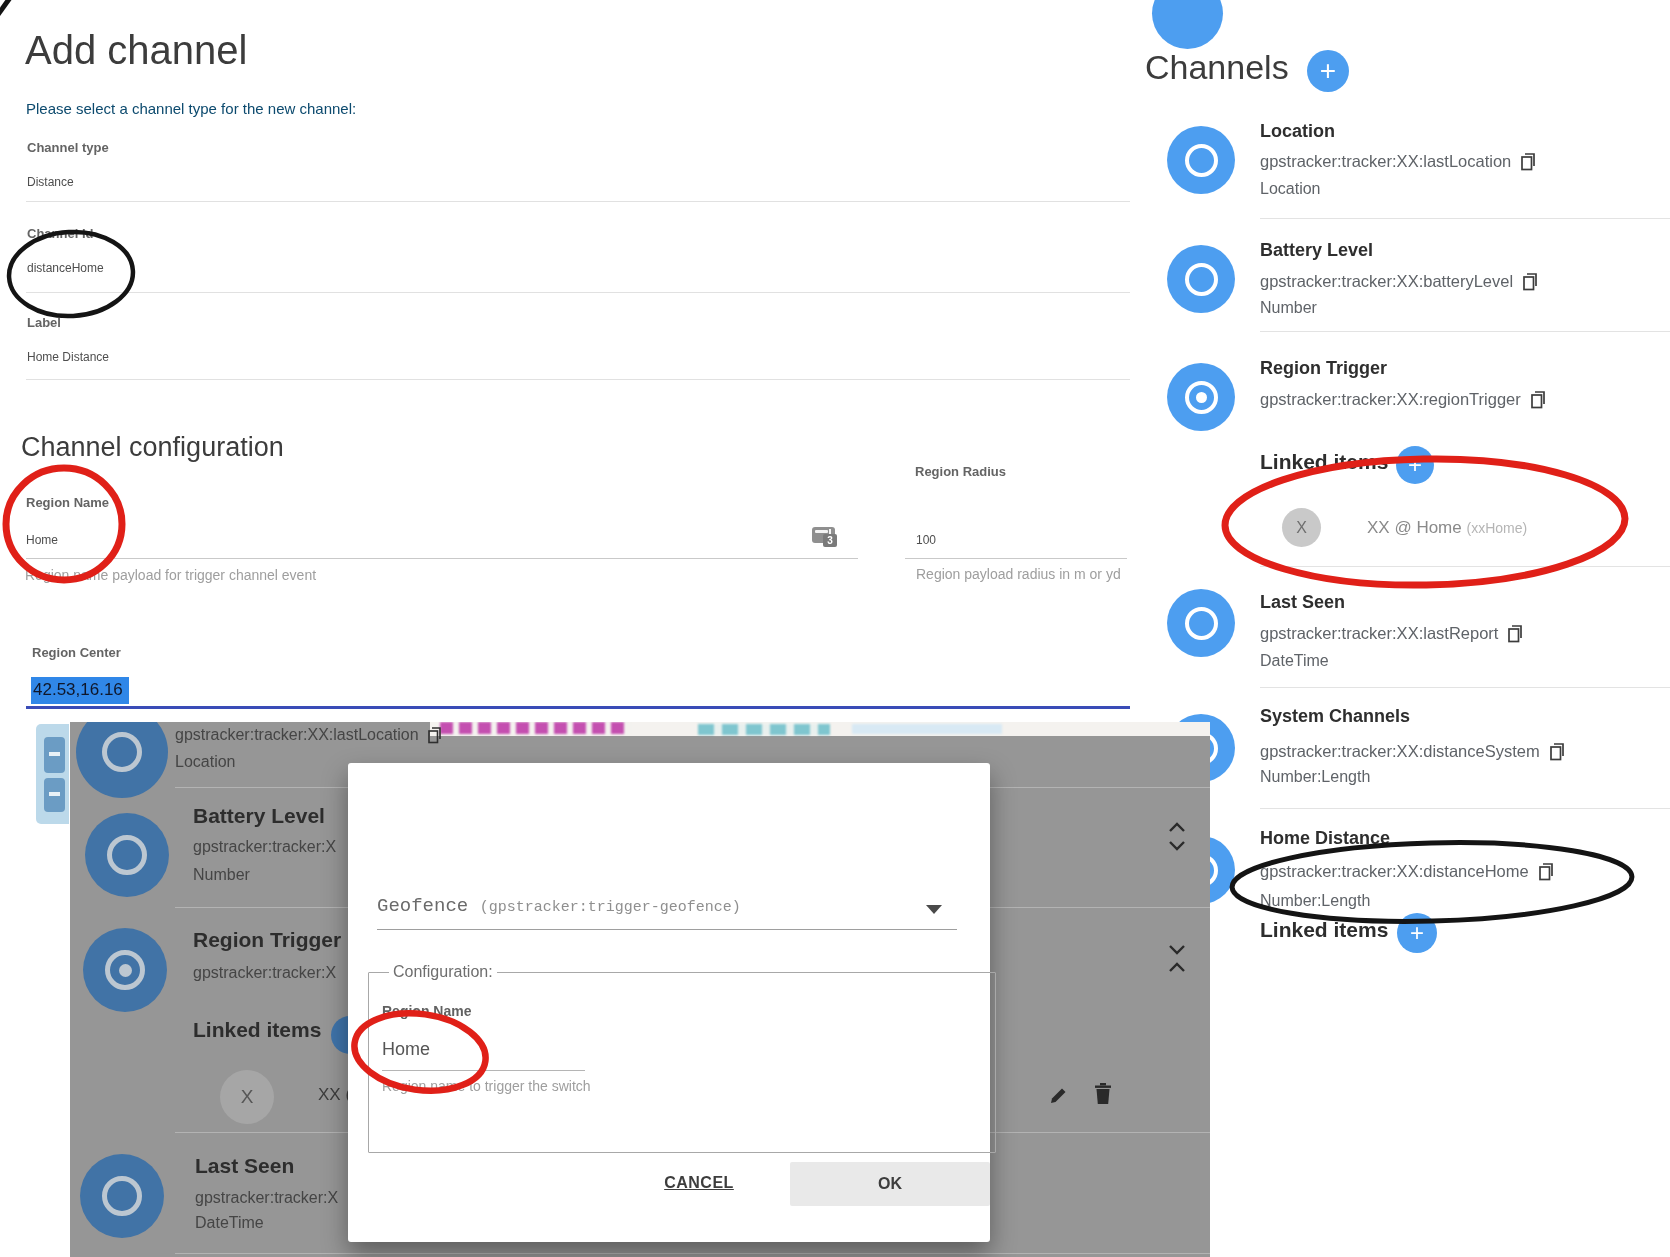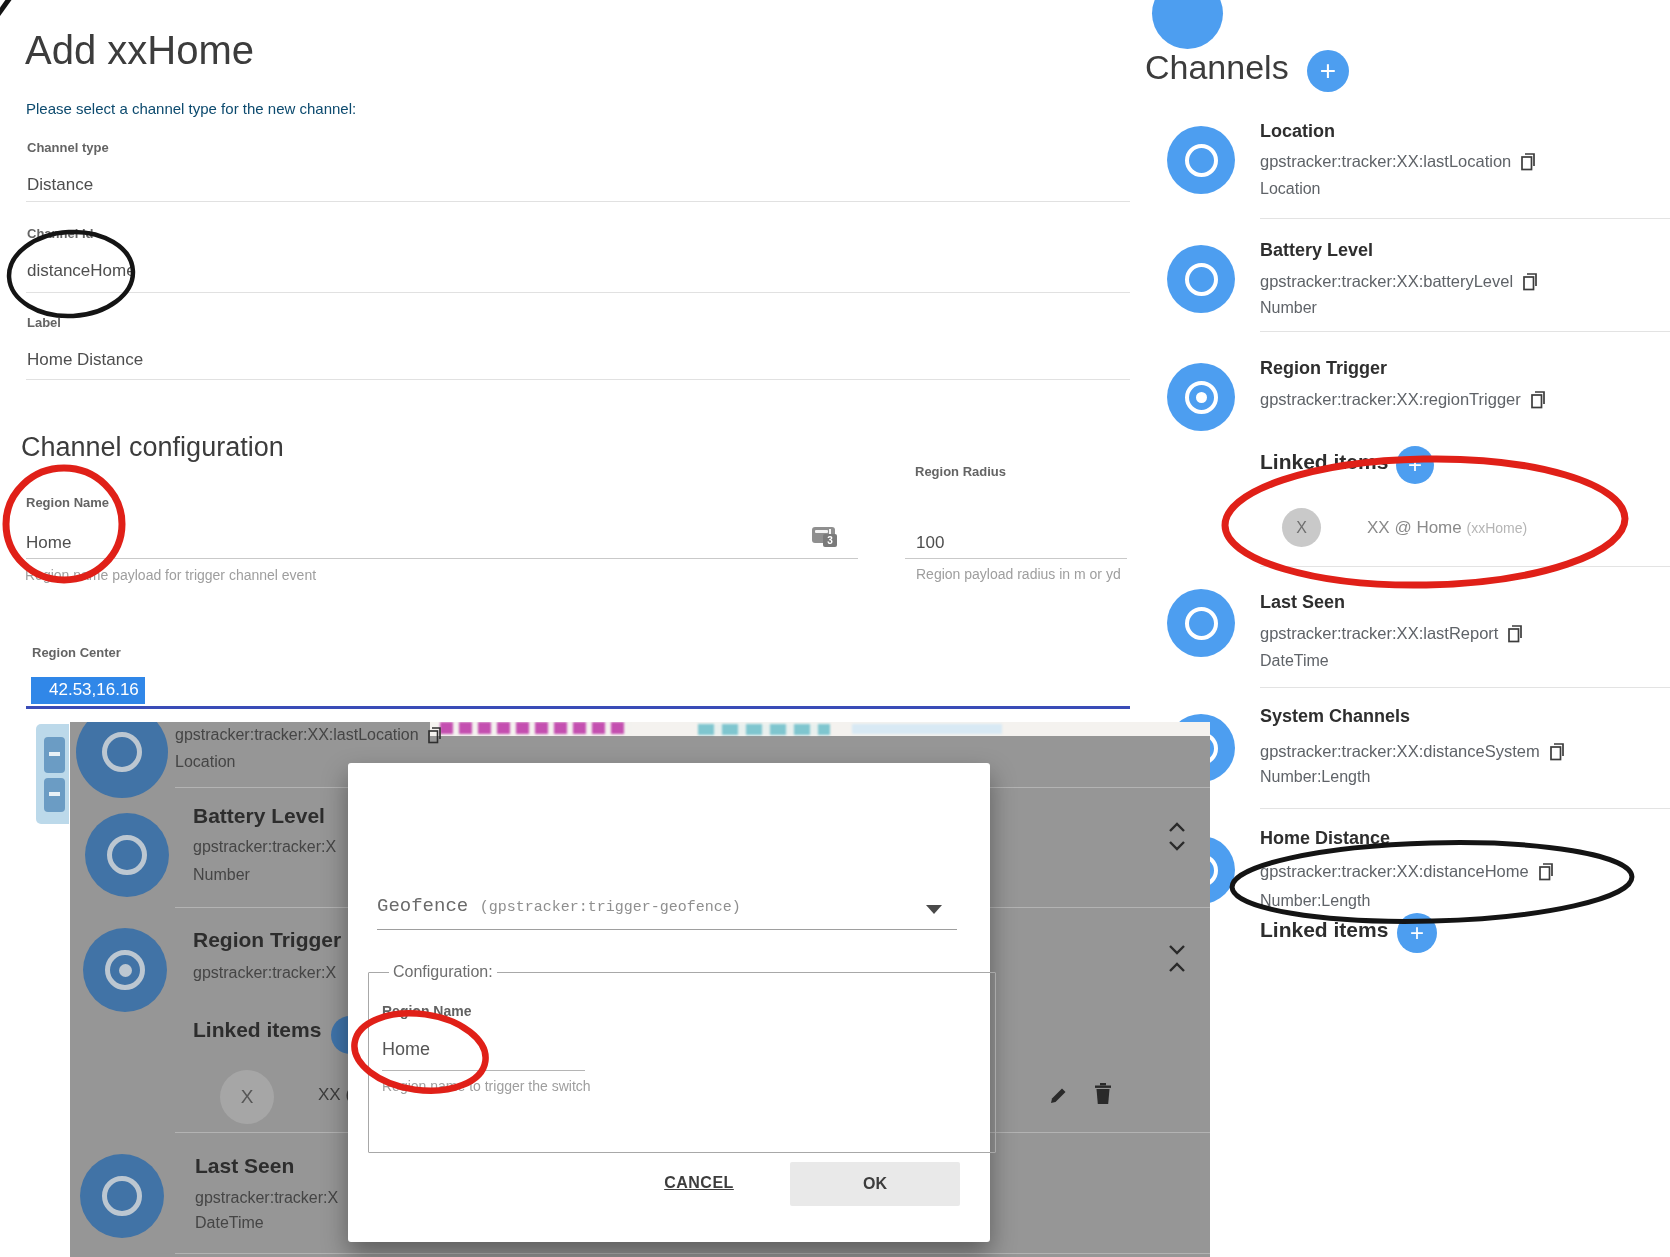--- a/index.html
+++ b/index.html
@@ -1,21 +1,21 @@
 <!DOCTYPE html>
 <html><head>
 <meta charset="utf-8">
 <style>
   html,body{margin:0;padding:0;background:#fff;}
   #stage{position:relative;width:1670px;height:1257px;overflow:hidden;background:#fff;
          font-family:"Liberation Sans", sans-serif;color:#4e4e4e;}
   .abs{position:absolute;}
   .thin{font-weight:300;color:#3c3c3c;}
   .lbl{font-size:13px;font-weight:bold;color:#646464;}
-  .val{font-size:17px;color:#4e4e4e;}
+  .val{font-size:12px;color:#4e4e4e;}
   .helper{font-size:14px;color:#9e9e9e;}
   .divider{position:absolute;height:1px;background:#e1e1e1;}
   
   .s-title{font-size:18px;font-weight:bold;color:#2e2e2e;}
   .s-id{font-size:16.5px;color:#5f6368;display:flex;align-items:center;gap:9px;}
   .s-type{font-size:16px;color:#5f6368;}
   .bcirc{position:absolute;width:68px;height:68px;border-radius:50%;background:#4d9ef0;
          display:flex;align-items:center;justify-content:center;}
   .ring{width:25px;height:25px;border:4.5px solid #fff;border-radius:50%;
         display:flex;align-items:center;justify-content:center;}
@@ -48,21 +48,21 @@
            border:1px solid #a8a8a8;border-radius:1px;}
   legend{font-size:16px;color:#6e6e6e;padding:0 4px;margin-left:8px;}
   svg{display:block;}
   .annot{pointer-events:none;}
 </style>
 </head>
 <body>
 
 <div id="stage">
 
-  <div class="abs thin" style="left:25px;top:28px;font-size:40px;">Add xxHome</div>
+  <div class="abs thin" style="left:25px;top:28px;font-size:40px;">Add channel</div>
   <div class="abs" style="left:26px;top:100px;font-size:15px;color:#0c4a6e;">Please select a channel type for the new channel:</div>
 
   <div class="abs lbl" style="left:27px;top:140px;">Channel type</div>
   <div class="abs val" style="left:27px;top:175px;">Distance</div>
   <div class="divider" style="left:26px;top:201px;width:1104px;"></div>
 
   <div class="abs lbl" style="left:27px;top:226px;">Channel Id</div>
   <div class="abs val" style="left:27px;top:261px;">distanceHome</div>
   <div class="divider" style="left:26px;top:292px;width:1104px;"></div>
 
@@ -82,21 +82,21 @@
     <div class="abs" style="left:17px;top:2px;width:2px;height:7px;background:#fff;opacity:.9;"></div>
     <div class="abs" style="left:11px;top:7px;width:14px;height:13px;background:#7a7a7a;border-radius:2px;color:#fff;font-size:10px;font-weight:bold;text-align:center;line-height:13px;">3</div>
   </div>
 
   <div class="abs lbl" style="left:915px;top:464px;">Region Radius</div>
   <div class="abs val" style="left:916px;top:533px;">100</div>
   <div class="divider" style="left:905px;top:558px;width:222px;background:#c9c9c9;"></div>
   <div class="abs helper" style="left:916px;top:566px;">Region payload radius in m or yd</div>
 
   <div class="abs lbl" style="left:32px;top:645px;">Region Center</div>
-  <div class="abs" style="left:31px;top:677px;padding:3px 6px 4px 18px;background:#3087e8;color:#ffffff;font-size:17px;">42.53,16.16</div>
+  <div class="abs" style="left:31px;top:677px;padding:3px 6px 4px 2px;background:#3087e8;color:#0f172a;font-size:17px;">42.53,16.16</div>
   <div class="abs" style="left:26px;top:706px;width:1104px;height:3px;background:#3a4cb7;"></div>
 
   <div class="abs" style="left:36px;top:724px;width:33px;height:100px;background:#bcd9ea;border-radius:5px 0 0 5px;">
     <div class="abs" style="left:8px;top:13px;width:21px;height:36px;background:#6b9cc4;border-radius:4px;">
       <div class="abs" style="left:5px;top:15px;width:11px;height:4px;background:#e8f1f7;"></div>
     </div>
     <div class="abs" style="left:8px;top:54px;width:21px;height:34px;background:#6b9cc4;border-radius:4px;">
       <div class="abs" style="left:5px;top:14px;width:11px;height:4px;background:#e8f1f7;"></div>
     </div>
   </div>
@@ -279,21 +279,21 @@
 
     <fieldset>
       <legend>Configuration:</legend>
       <div class="abs" style="left:13px;top:22px;font-size:14px;font-weight:bold;color:#616161;">Region Name</div>
       <div class="abs" style="left:13px;top:58px;font-size:18px;color:#555;">Home</div>
       <div class="abs" style="left:13px;top:89px;width:203px;height:1px;background:#b5b5b5;"></div>
       <div class="abs helper" style="left:13px;top:97px;">Region name to trigger the switch</div>
     </fieldset>
 
     <button class="btn-flat" style="left:296px;top:400px;width:110px;height:40px;text-decoration:underline;">CANCEL</button>
-    <button class="btn-raised" style="left:442px;top:399px;width:170px;height:44px;">OK</button>
+    <button class="btn-raised" style="left:442px;top:399px;width:200px;height:44px;">OK</button>
   </div>
 
   <svg class="abs annot" style="left:0;top:0;" width="1670" height="1257">
     <path d="M -3 16 L 12 -5" stroke="#141414" stroke-width="5" fill="none"></path>
     <ellipse cx="71" cy="274" rx="62" ry="42" fill="none" stroke="#141414" stroke-width="4.5" transform="rotate(-3 71 274)"></ellipse>
     <ellipse cx="64" cy="524" rx="58" ry="56" fill="none" stroke="#e02018" stroke-width="7"></ellipse>
     <ellipse cx="1425" cy="522" rx="200" ry="63" fill="none" stroke="#e02018" stroke-width="7" transform="rotate(-1 1425 522)"></ellipse>
     <ellipse cx="1432" cy="882" rx="200" ry="39" fill="none" stroke="#141414" stroke-width="5" transform="rotate(-1.5 1432 882)"></ellipse>
     <ellipse cx="420" cy="1052" rx="66" ry="38" fill="none" stroke="#e02018" stroke-width="6.5" transform="rotate(8 420 1052)"></ellipse>
   </svg>

